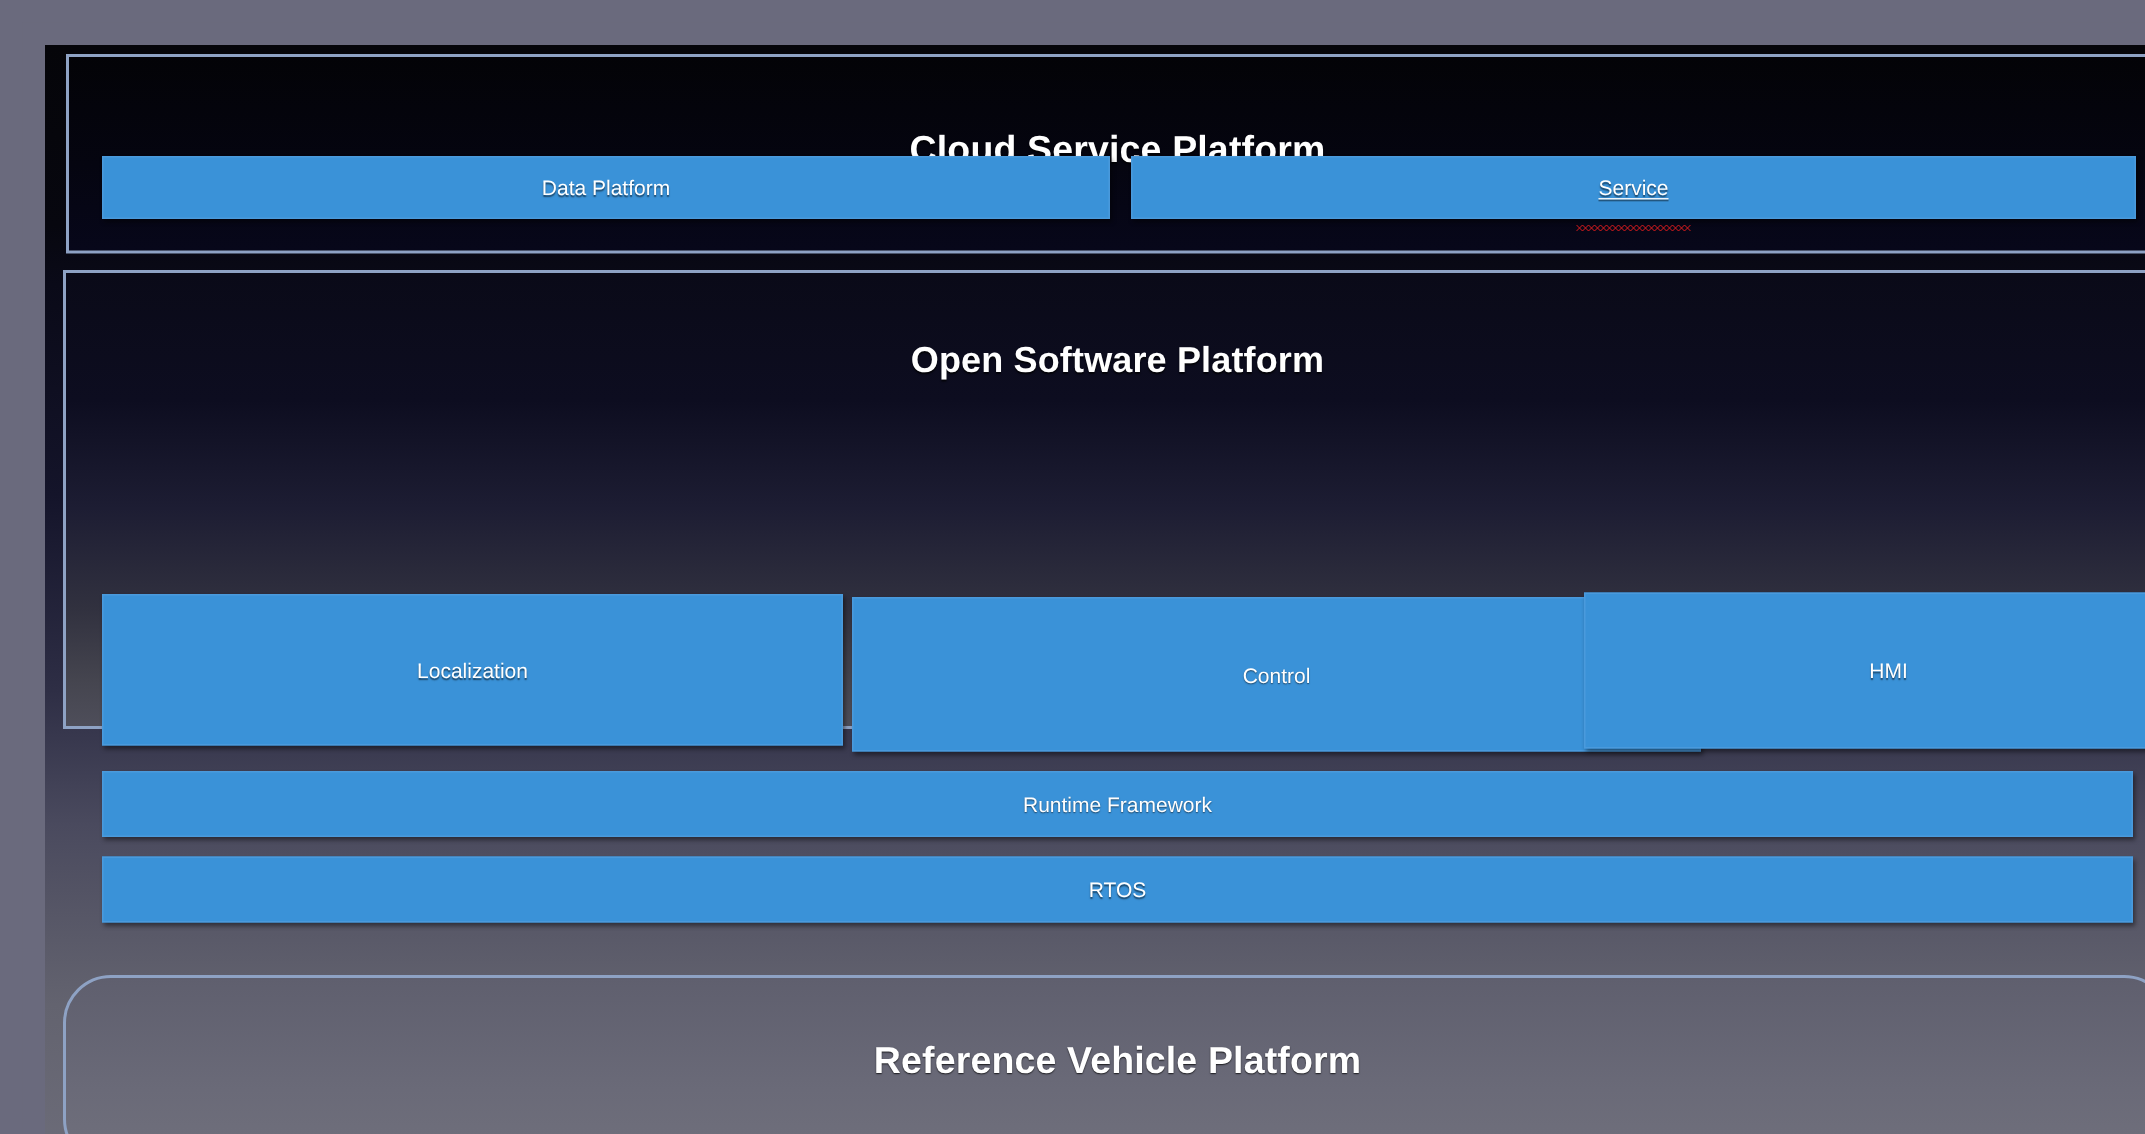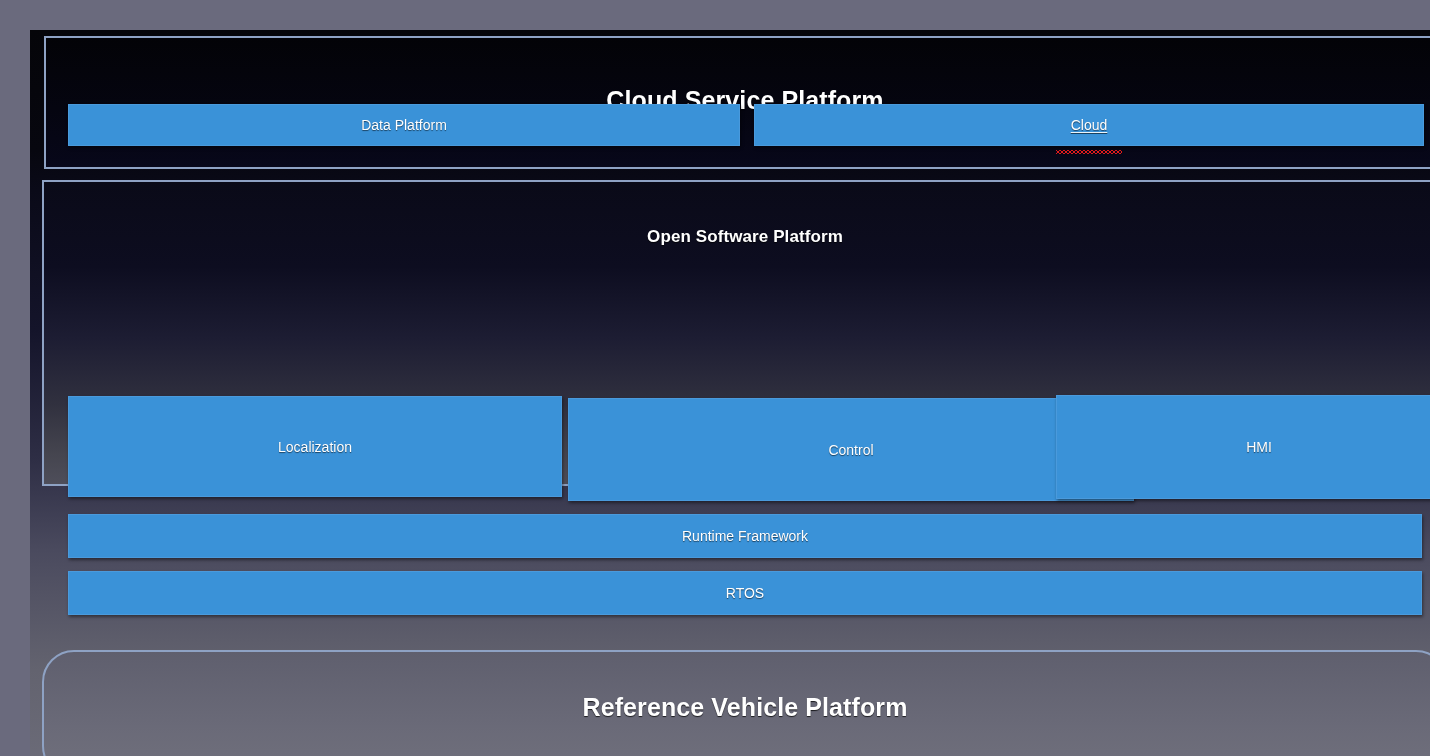--- a/index.html
+++ b/index.html
@@ -51,21 +51,21 @@
   #panel-cloud .panel-title { font-size: 25px; margin-top: 18px; }
 
   
   #panel-software {
     left: 12px; top: 150px;
     width: 1406px; height: 306px;
     background: linear-gradient(180deg,
         #0a0a18 0%, #0d0d20 28%, #1d1d33 52%,
         #31313f 74%, #45454f 90%, #4e4e5a 100%);
   }
-  #panel-software .panel-title { font-size: 17px; margin-top: 15px; }
+  #panel-software .panel-title { font-size: 24px; margin-top: 15px; }
 
   
   #panel-hardware {
     left: 12px; top: 465px;
     width: 1406px; height: 141px;
     background: linear-gradient(180deg, #4a4a5c 0%, #55555f 45%, #66666f 100%);
   }
   #panel-hardware .panel-title { font-size: 25px; margin-top: 11px; }
 
   
@@ -132,21 +132,21 @@
 <div id="stage">
 
   <section class="panel" id="panel-cloud">
     <h2 class="panel-title">Cloud Service Platform</h2>
 
     <div class="box" id="box-data-platform">
       <span class="box-label">Data Platform</span>
     </div>
 
     <div class="box" id="box-dueros">
-      <span class="box-label spell">Cloud</span>
+      <span class="box-label spell">Service</span>
     </div>
   </section>
 
   <section class="panel" id="panel-software">
     <h2 class="panel-title">Open Software Platform</h2>
 
     <div class="box" id="box-localization">
       <span class="box-label">Localization</span>
     </div>
 

